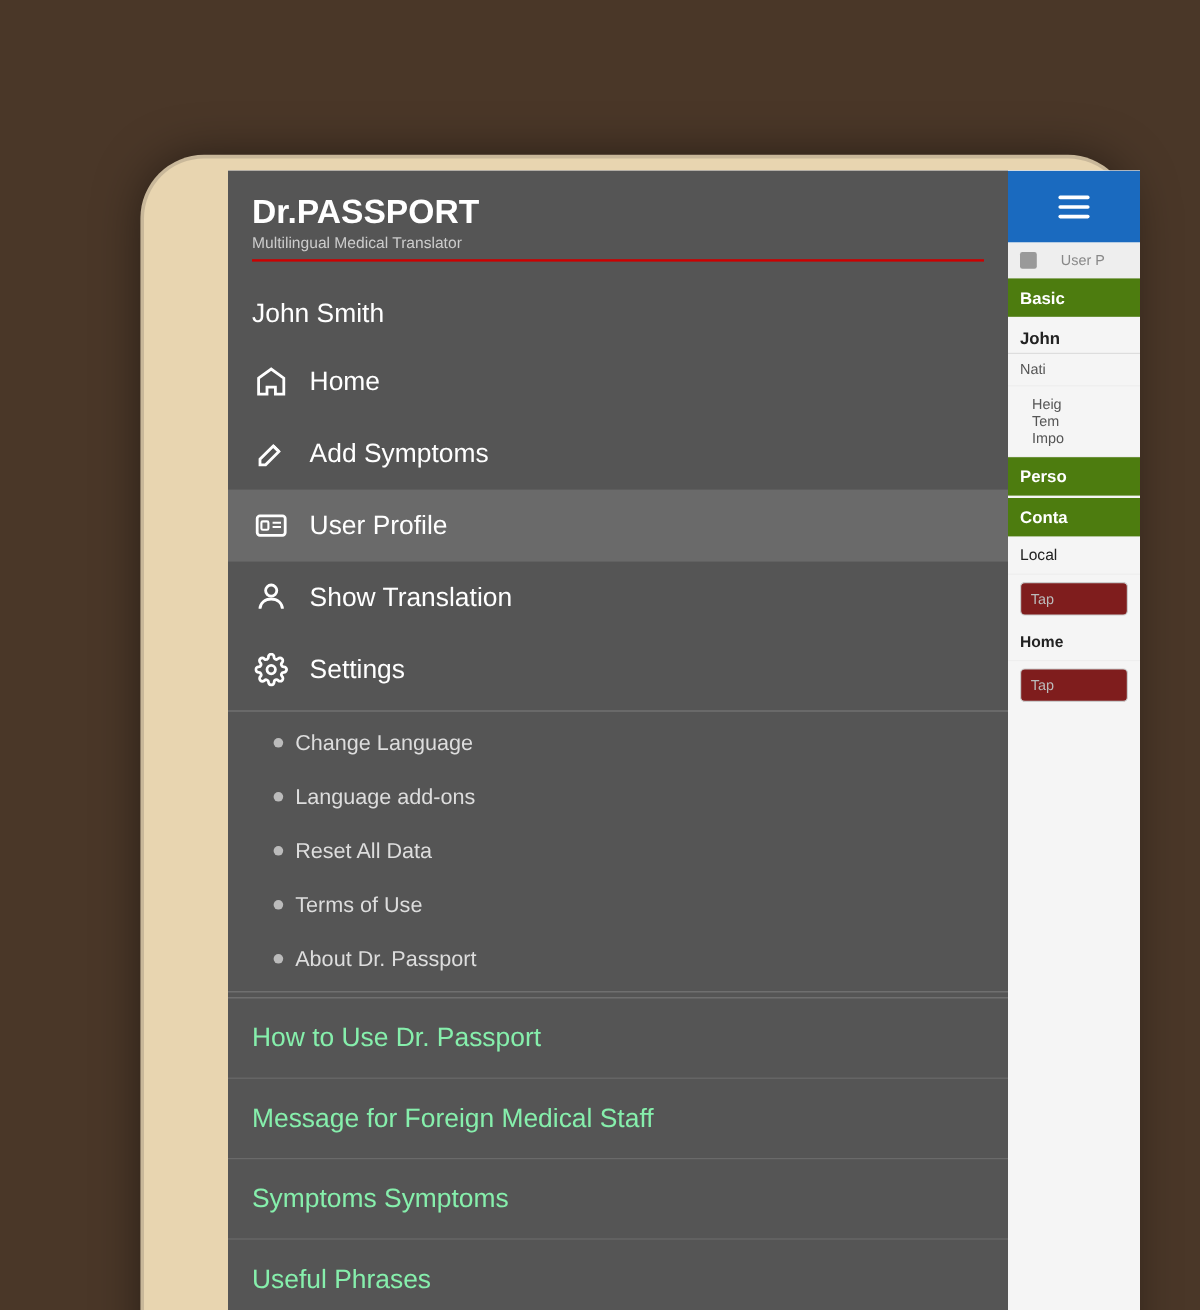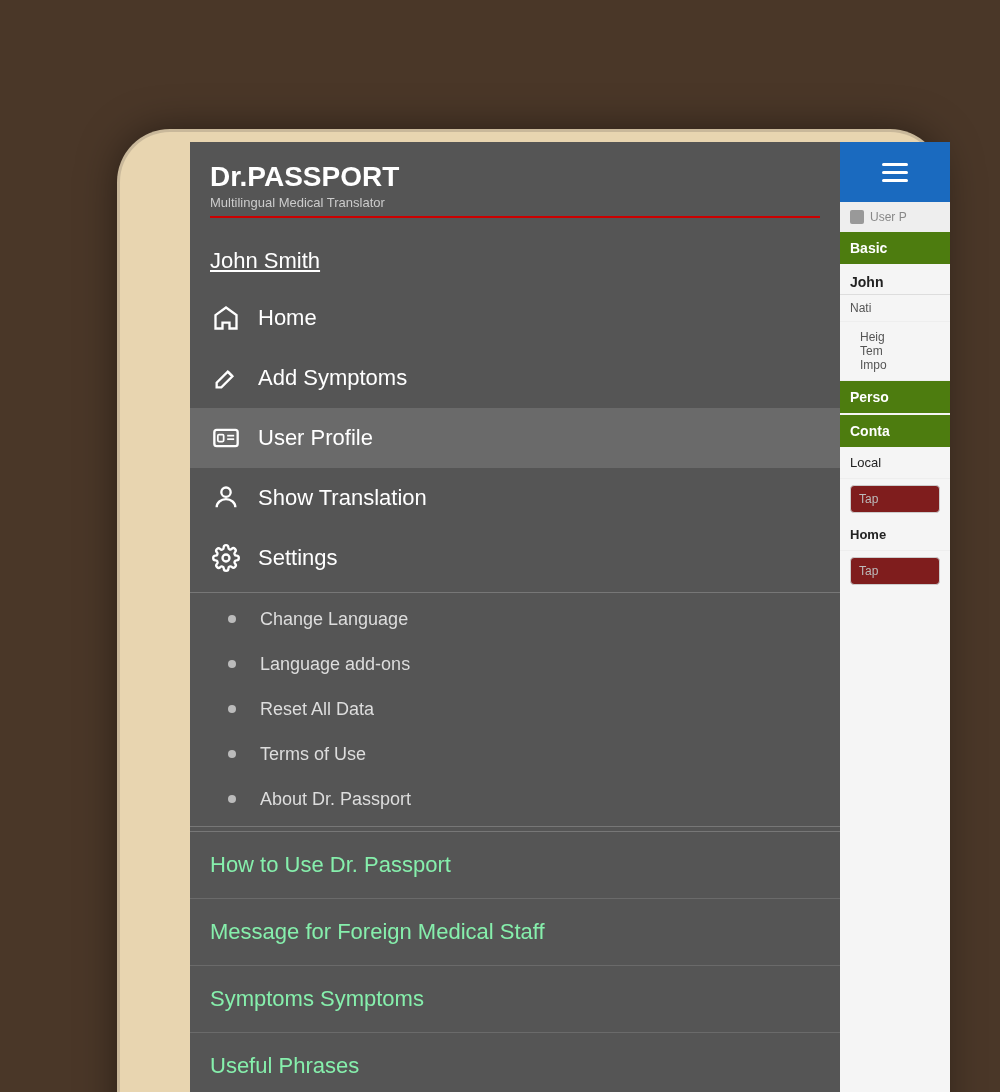--- a/index.html
+++ b/index.html
@@ -82,21 +82,20 @@
       color: #ccc;
       margin-top: 2px;
       border-bottom: 2px solid #cc0000;
       padding-bottom: 6px;
     }
 
     .user-name {
       font-size: 22px;
       color: #fff;
       padding: 18px 20px 14px 20px;
-      text-decoration: underline;
     }
 
     .nav-items {
       display: flex;
       flex-direction: column;
       flex: 1;
       overflow-y: auto;
     }
 
     .nav-item {
@@ -147,21 +146,21 @@
       flex-direction: column;
     }
 
     .sub-item {
       display: flex;
       align-items: center;
       padding: 12px 20px 12px 38px;
       color: #ddd;
       font-size: 18px;
       cursor: pointer;
-      gap: 24px;
+      gap: 10px;
     }
 
     .bullet {
       width: 8px;
       height: 8px;
       background: #bbb;
       border-radius: 50%;
       flex-shrink: 0;
     }
 
@@ -219,21 +218,21 @@
       flex-direction: column;
     }
 
     .profile-label {
       background: #eee;
       padding: 8px 10px;
       font-size: 12px;
       color: #888;
       display: flex;
       align-items: center;
-      gap: 6px;
+      gap: 20px;
     }
 
     .profile-icon {
       width: 14px;
       height: 14px;
       background: #999;
       border-radius: 2px;
     }
 
     .profile-section-blue {

